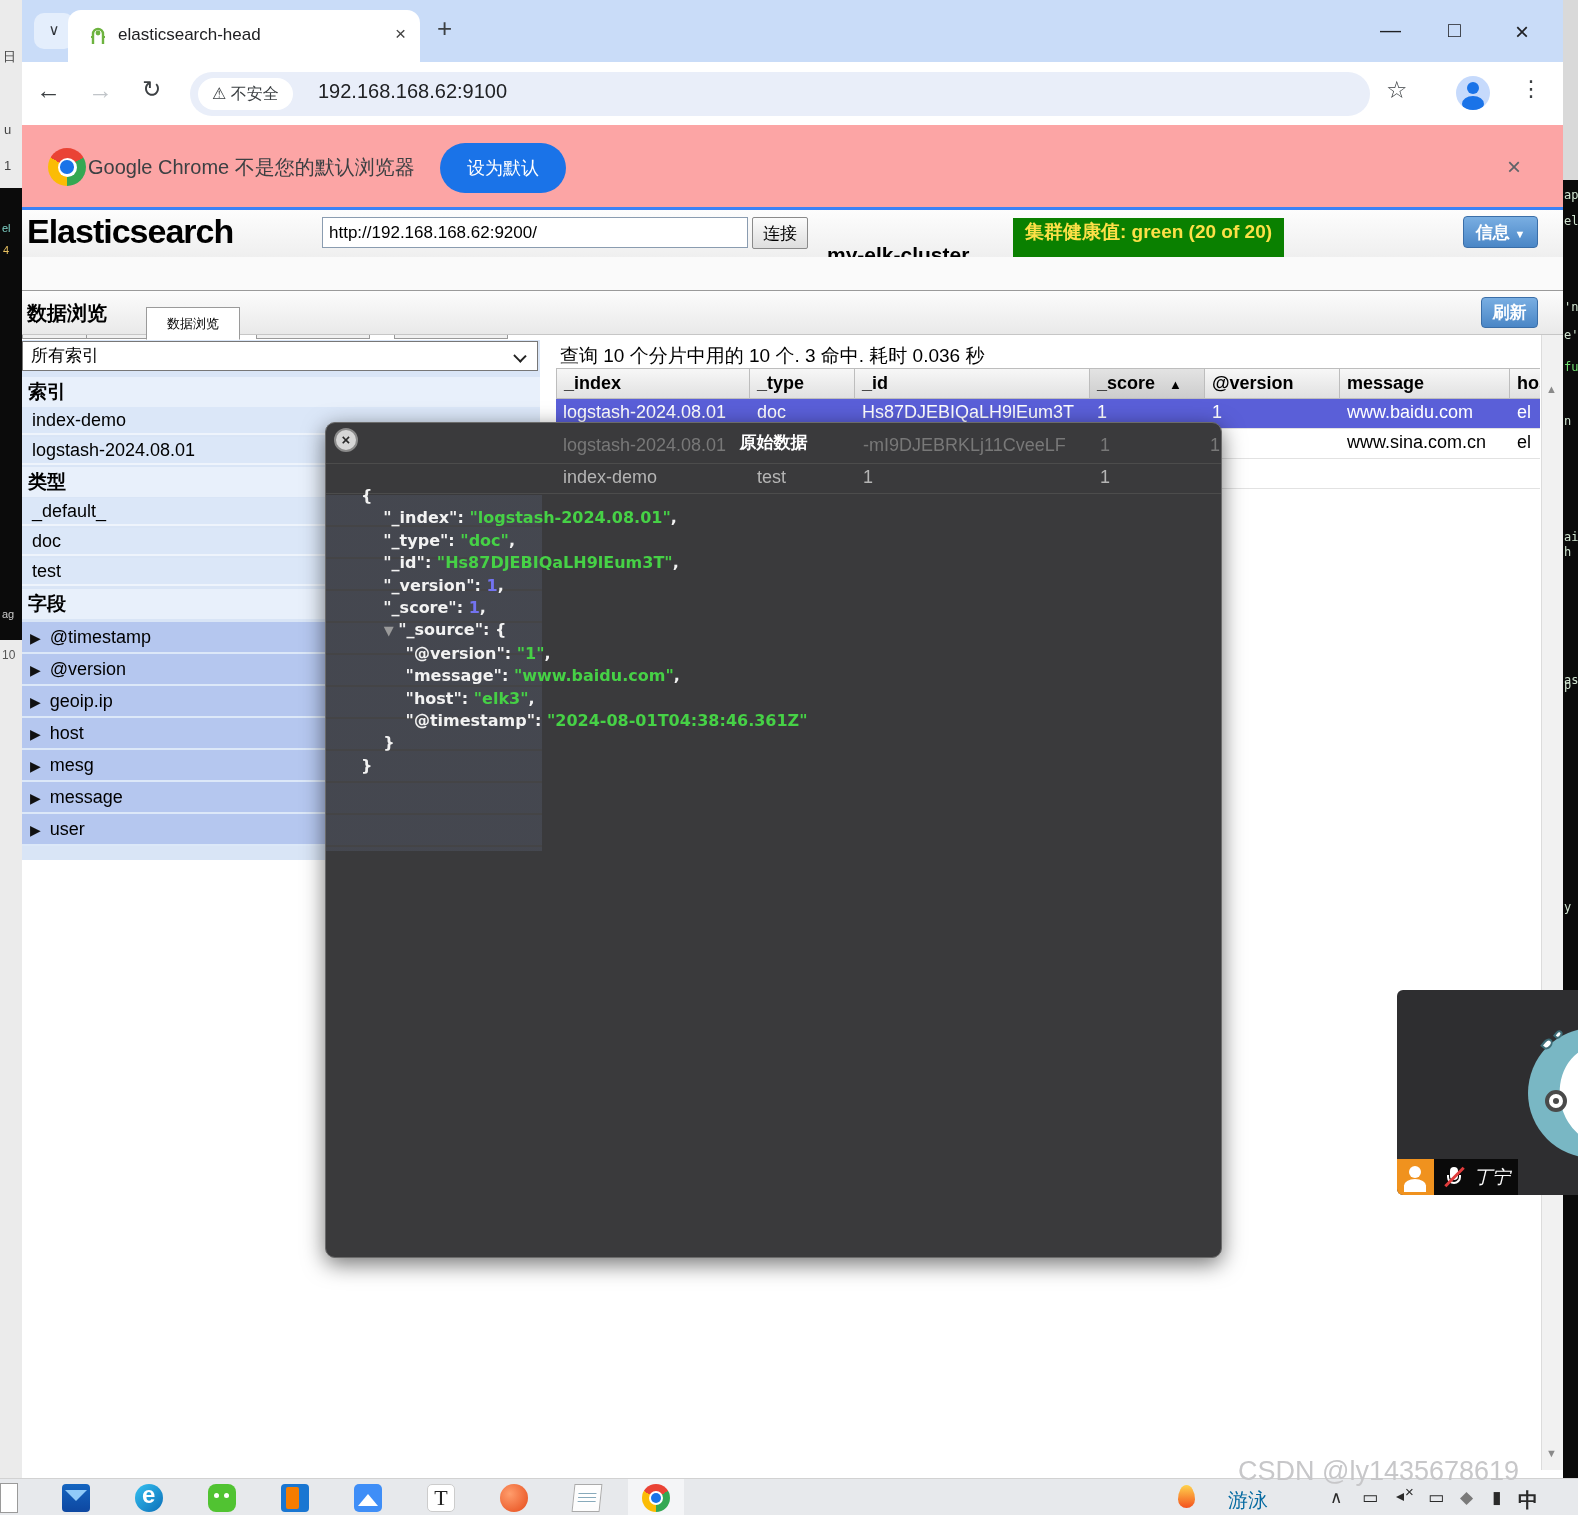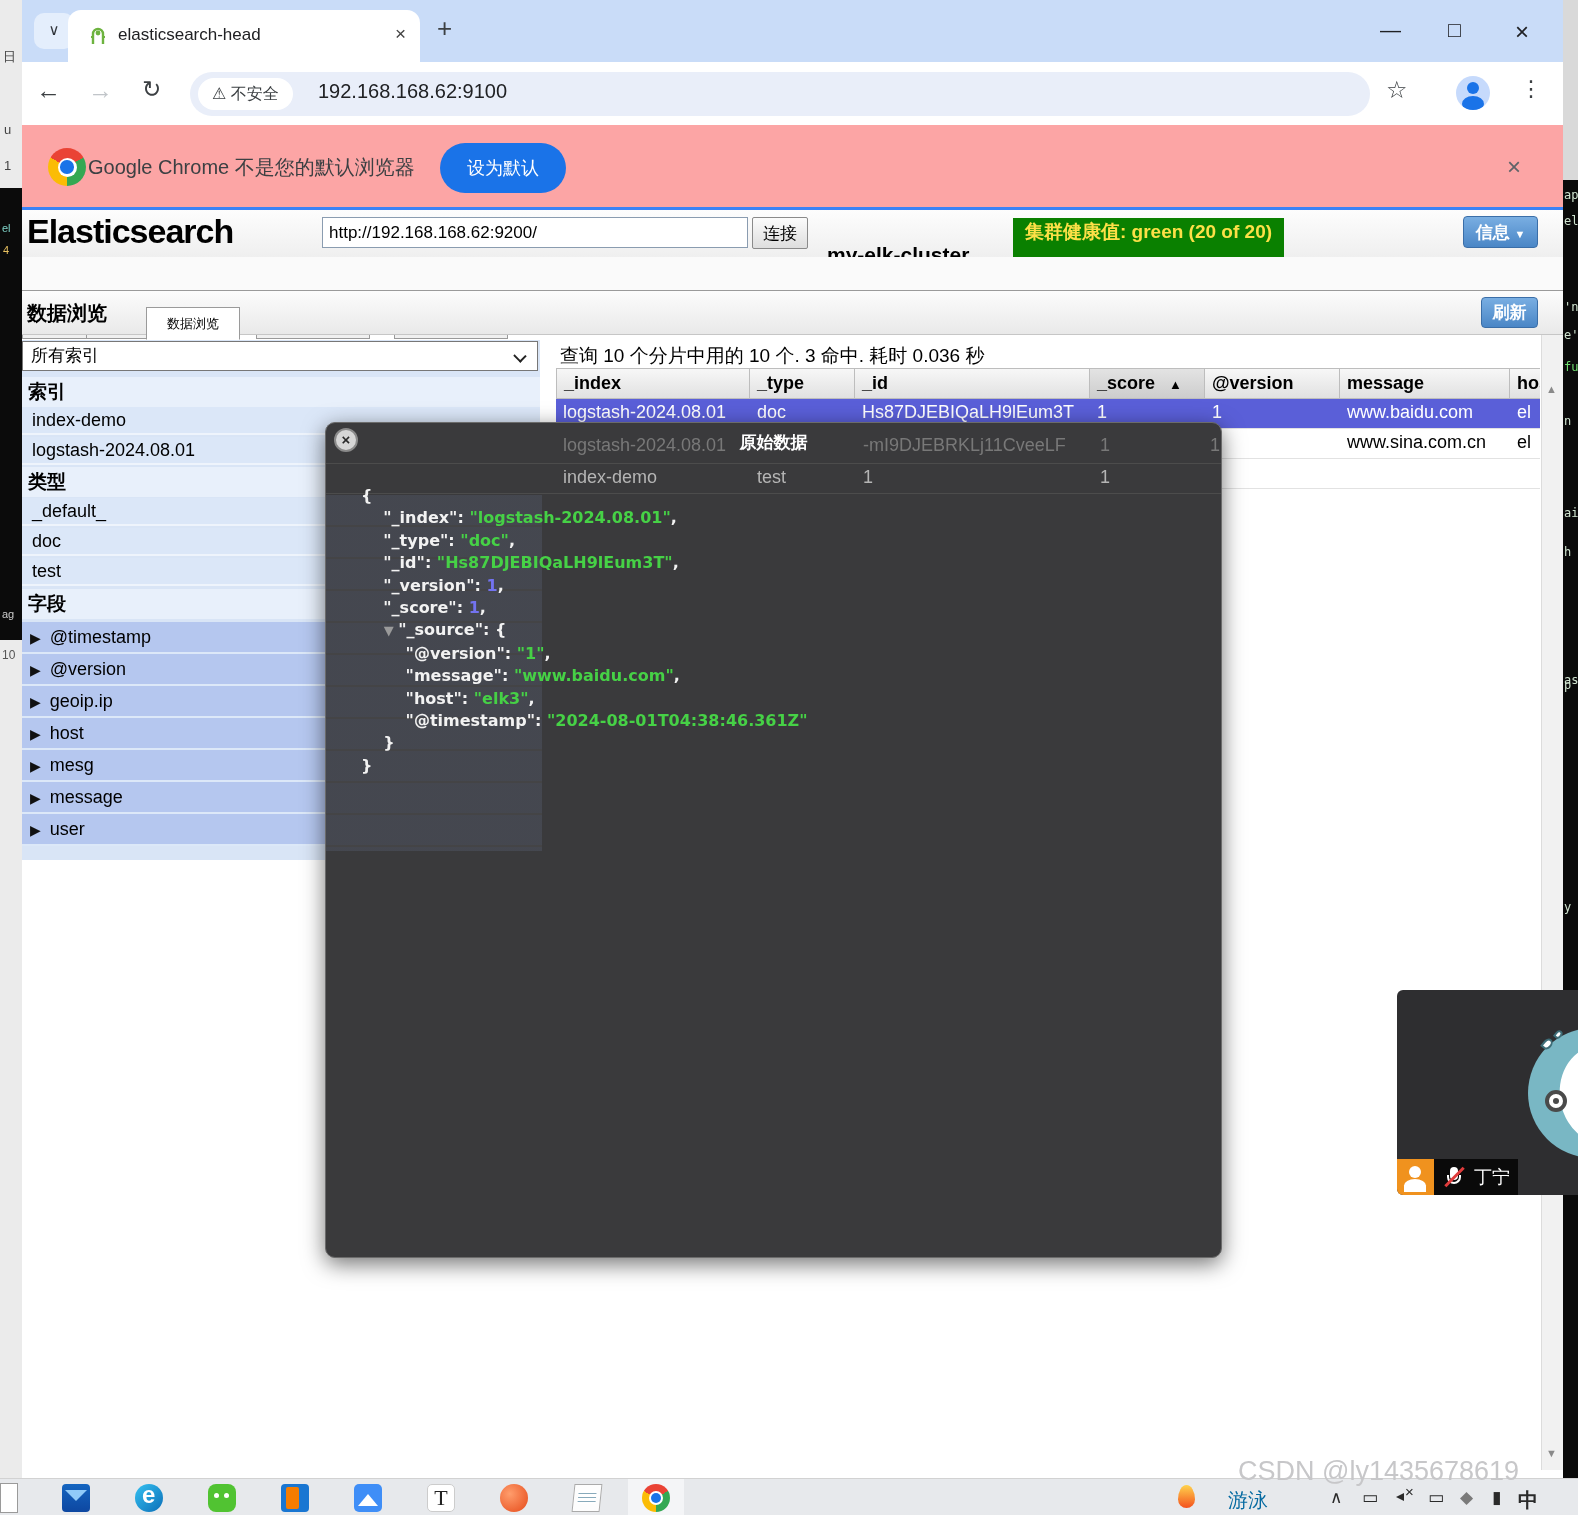--- a/index.html
+++ b/index.html
@@ -101,21 +101,21 @@
   .cam .wheel::after { content:""; position:absolute; left:4px; top:4px; width:6px; height:6px; border-radius:50%; background:#4a4a4a; }
   .cam .drop { position:absolute; width:9px; height:12px; background:#fff; border:2px solid #3e6d77; border-radius:50% 50% 50% 0; transform:rotate(40deg); }
   .namebar-user { position:absolute; left:0; top:169px; width:37px; height:36px; background:#f0921e; }
   .namebar-user i { position:absolute; left:12px; top:7px; width:12px; height:12px; border-radius:50%; background:#fff; }
   .namebar-user b { position:absolute; left:7px; top:20px; width:22px; height:13px; border-radius:50% 50% 0 0; background:#fff; }
   .namebar { position:absolute; left:37px; top:169px; width:84px; height:36px; background:rgba(8,8,8,.92); }
   .micmute { position:absolute; left:10px; top:7px; width:20px; height:22px; }
   .micmute .body { position:absolute; left:6px; top:1px; width:8px; height:13px; border-radius:4px; background:#fff; }
   .micmute .stand { position:absolute; left:3px; top:9px; width:14px; height:9px; border:2px solid #fff; border-top:none; border-radius:0 0 8px 8px; }
   .micmute .slash { position:absolute; left:9px; top:-2px; width:3px; height:26px; background:#e03c3c; transform:rotate(45deg); }
-  .cam .pname { position:absolute; left:40px; top:6px; color:#fff; font-size:18px; }
+  .cam .pname { position:absolute; left:40px; top:6px; color:#fff; font-size:18px;font-style:italic; }
 
   
   .watermark { left:1238px; top:1456px; font-size:27px; color:#c7c7c9; z-index:50; }
   .taskbar { left:0; top:1478px; width:1578px; height:37px; background:#e7e9ec; border-top:1px solid #d2d2d2; z-index:40; }
   .tb-white { position:absolute; left:0; top:4px; width:18px; height:30px; background:#fff; border:1px solid #9a9a9a; }
   .tbi { position:absolute; top:5px; width:28px; height:28px; }
   .tbi-active { position:absolute; left:628px; top:0; width:56px; height:37px; background:#f4f5f7; }
   .ic-mail { background:linear-gradient(#1565c0,#0d47a1); border-radius:4px; }
   .ic-mail::after { content:""; position:absolute; left:3px; top:6px; border-left:11px solid transparent; border-right:11px solid transparent; border-top:11px solid #90caf9; }
   .ic-edge { border-radius:50%; background:linear-gradient(135deg,#35c1f1,#0b6fb8); }
@@ -154,21 +154,21 @@
     <span class="frag" style="left:2px;top:648px;color:#555;font-size:12px;">10</span>
   </div>
   <div class="abs right-strip">
     <div class="blk"></div>
     <span class="frag" style="left:1px;top:188px;">ap</span>
     <span class="frag" style="left:1px;top:214px;">el</span>
     <span class="frag" style="left:1px;top:300px;">'n</span>
     <span class="frag" style="left:1px;top:328px;">e'</span>
     <span class="frag" style="left:1px;top:360px;color:#6fdf6f;">fu</span>
     <span class="frag" style="left:1px;top:414px;">n</span>
-    <span class="frag" style="left:1px;top:506px;">ai</span>
+    <span class="frag" style="left:1px;top:530px;">ai</span>
     <span class="frag" style="left:1px;top:545px;">h</span>
     <span class="frag" style="left:1px;top:673px;">as</span>
     <span class="frag" style="left:1px;top:678px;">p</span>
     <span class="frag" style="left:1px;top:900px;">y</span>
   </div>
 
   <div class="abs tabstrip">
     <div class="tab-chevron"><span>∨</span></div>
     <div class="btab">
       <span style="position:absolute;left:18px;top:14px;">

